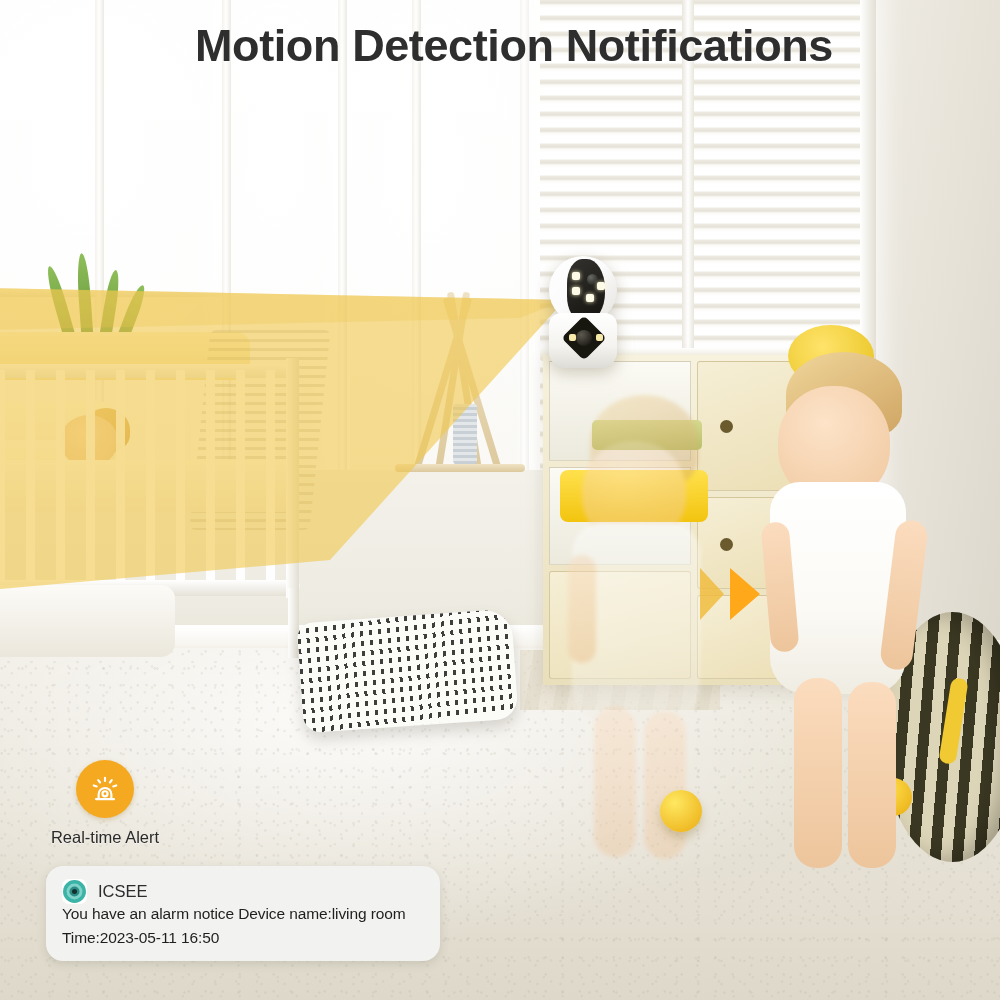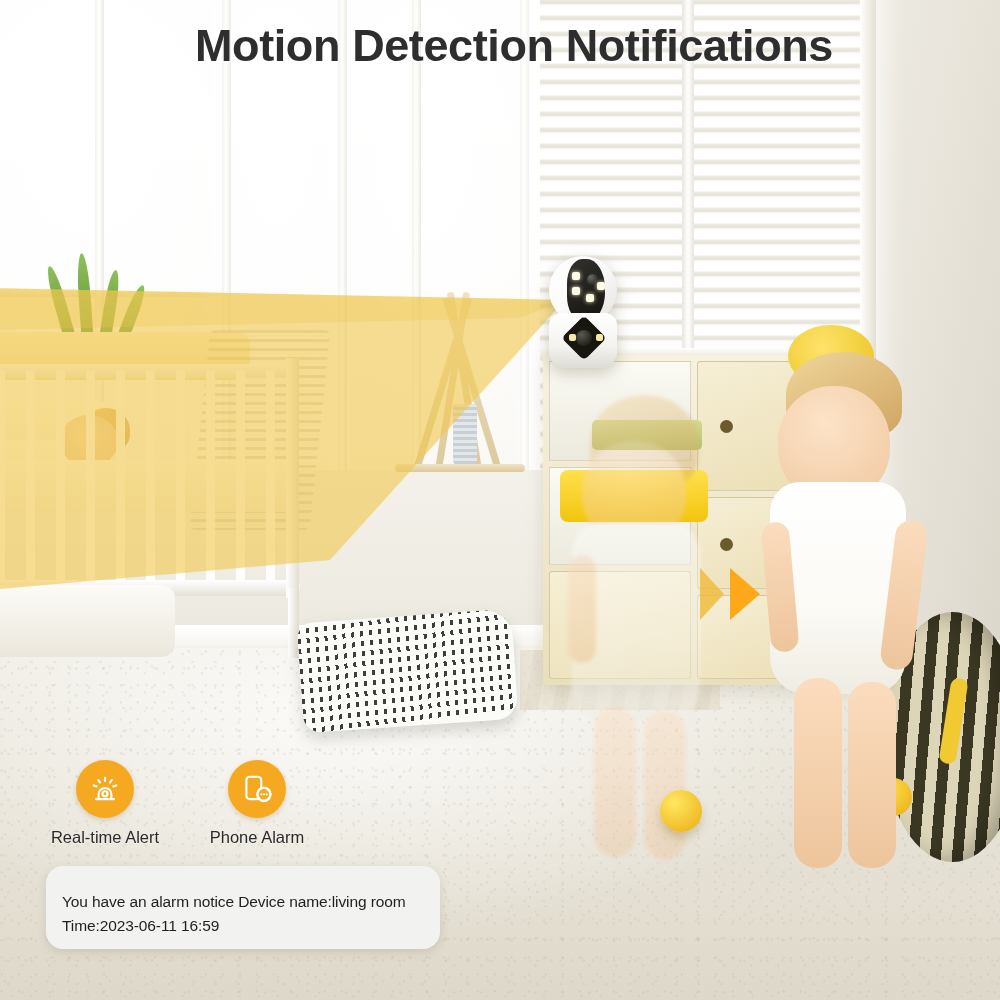--- a/index.html
+++ b/index.html
@@ -256,21 +256,21 @@
     text-shadow:0 1px 1px rgba(255,255,255,.6); }
 
   
   .notif{ position:absolute; left:46px; top:866px; width:394px; z-index:25;
     background:#f2f2f0; border-radius:17px; padding:13px 16px 14px 16px;
     box-shadow:0 3px 10px rgba(90,85,70,.16); }
   .notif-head{ display:flex; align-items:center; gap:11px; }
   .notif-icon{ width:25px; height:25px; border-radius:7px; background:#ffffff;
     display:flex; align-items:center; justify-content:center; flex:0 0 auto; }
   .notif-app{ font-size:16.5px; color:#2c2c2c; }
-  .notif-line{ font-size:15.5px; color:#1f1f1f; margin-top:14px; letter-spacing:-.1px; }
+  .notif-line{ font-size:15.5px; color:#1f1f1f; margin-top:1px; letter-spacing:-.1px; }
   .notif-line.t{ margin-top:6px; }
 </style>
 </head>
 <body>
 
 <div class="stage">
 
   <div class="room-bg"></div>
   <div class="wall-right"></div>
 
@@ -420,36 +420,33 @@
         <svg viewBox="0 0 32 32" fill="none" stroke="#fff" stroke-width="2" stroke-linecap="round">
           <path d="M16 5.5v3M9.6 7.6l1.8 2.3M22.4 7.6l-1.8 2.3M5.4 12.6l2.8 1M26.6 12.6l-2.8 1"></path>
           <path d="M10 25v-4a6 6 0 0 1 12 0v4" fill="none"></path>
           <circle cx="16" cy="20.5" r="2.4"></circle>
           <path d="M7.5 25.5h17"></path>
         </svg>
       </div>
       <div class="f-label">Real-time Alert</div>
     </div>
 
-    <div class="feature">
-      <div class="f-circle">
-        <svg viewBox="0 0 32 32" fill="none" stroke="#fff" stroke-width="2" stroke-linecap="round">
-          <rect x="6" y="4.5" width="14" height="21" rx="3.2"></rect>
-          <circle cx="22.5" cy="21" r="6.2" fill="#f5a921"></circle>
-          <path d="M19.6 26.4 17.8 28.6l.4-3.1" fill="#f5a921" stroke="none"></path>
-          <circle cx="22.5" cy="21" r="6.2"></circle>
-          <circle cx="20.1" cy="21" r="1" fill="#fff" stroke="none"></circle>
-          <circle cx="22.6" cy="21" r="1" fill="#fff" stroke="none"></circle>
-          <circle cx="25.1" cy="21" r="1" fill="#fff" stroke="none"></circle>
+
+
+  </div>
+
+  <div class="notif">
+    <div class="notif-head">
+      <div class="notif-icon">
+        <svg viewBox="0 0 24 24">
+          <circle cx="12" cy="12" r="11" fill="#3bb3a6"></circle>
+          <circle cx="12" cy="12" r="7.6" fill="#7fd3c9"></circle>
+          <circle cx="12" cy="12" r="4.8" fill="#2a8c84"></circle>
+          <circle cx="12" cy="12" r="2.4" fill="#16302e"></circle>
         </svg>
       </div>
-      <div class="f-label">Phone Alarm</div>
+      <div class="notif-app">ICSEE</div>
     </div>
-
-
-  </div>
-
-  <div class="notif">
     <div class="notif-line">You have an alarm notice Device name:living room</div>
-    <div class="notif-line t">Time:2023-06-11 16:59</div>
+    <div class="notif-line t">Time:2023-05-11 16:50</div>
   </div>
 
 </div>
 
 </body></html>

